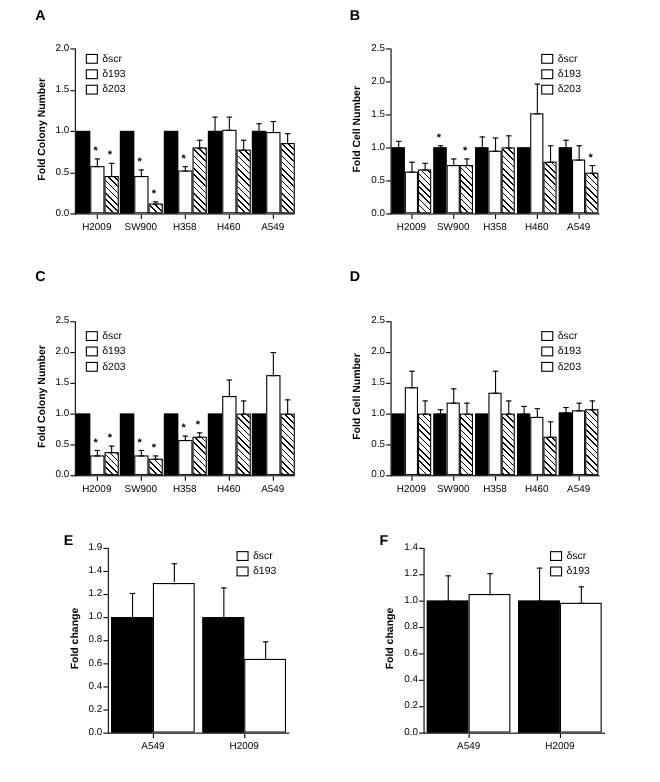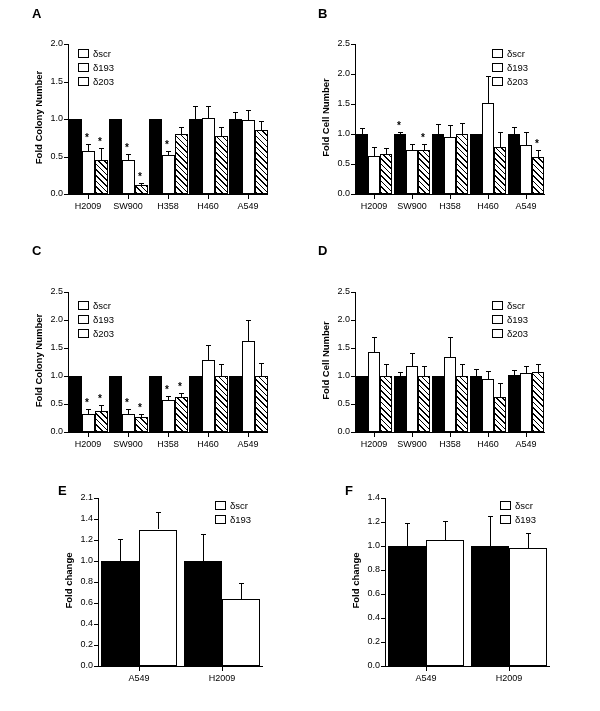--- a/index.html
+++ b/index.html
@@ -458,21 +458,21 @@
       <div class="ytick-label" style="left:64px;top:597px;width:29px;">0.6</div>
       <div class="ytick" style="left:94px;top:582px;"></div>
       <div class="ytick-label" style="left:64px;top:576px;width:29px;">0.8</div>
       <div class="ytick" style="left:94px;top:561px;"></div>
       <div class="ytick-label" style="left:64px;top:555px;width:29px;">1.0</div>
       <div class="ytick" style="left:94px;top:540px;"></div>
       <div class="ytick-label" style="left:64px;top:534px;width:29px;">1.2</div>
       <div class="ytick" style="left:94px;top:519px;"></div>
       <div class="ytick-label" style="left:64px;top:513px;width:29px;">1.4</div>
       <div class="ytick" style="left:94px;top:498px;"></div>
-      <div class="ytick-label" style="left:64px;top:492px;width:29px;">2.1</div>
+      <div class="ytick-label" style="left:64px;top:492px;width:29px;">1.9</div>
       <div class="ylabel" style="left:28px;top:575px;width:168px;transform:translateX(-44px) rotate(-90deg);">Fold change</div>
       <div class="bar solid" style="left:101.25px;top:561px;width:38px;height:105px;"></div>
       <div class="errbar" style="left:120px;top:538.95px;height:22.05px;"></div>
       <div class="errcap" style="left:118px;top:538.95px;"></div>
       <div class="errcap" style="left:118px;top:561px;"></div>
       <div class="bar open" style="left:139.25px;top:529.5px;width:38px;height:136.5px;"></div>
       <div class="errbar" style="left:158px;top:511.65px;height:17.85px;"></div>
       <div class="errcap" style="left:156px;top:511.65px;"></div>
       <div class="errcap" style="left:156px;top:529.5px;"></div>
       <div class="xtick" style="left:139px;top:667px;"></div>

